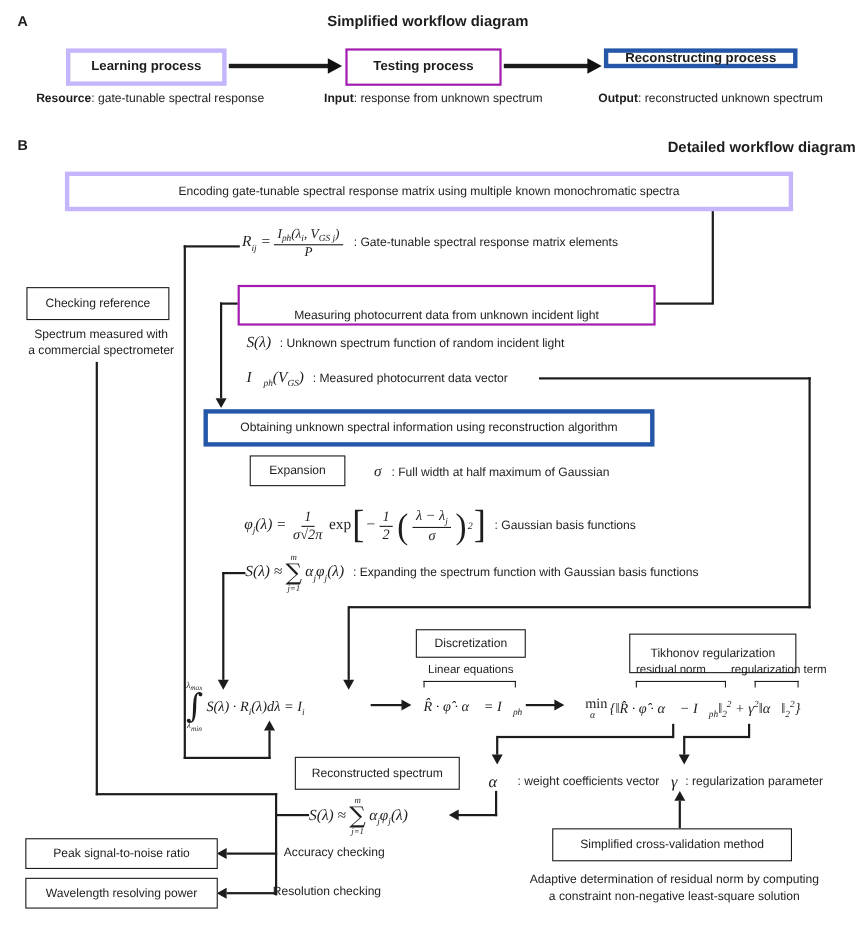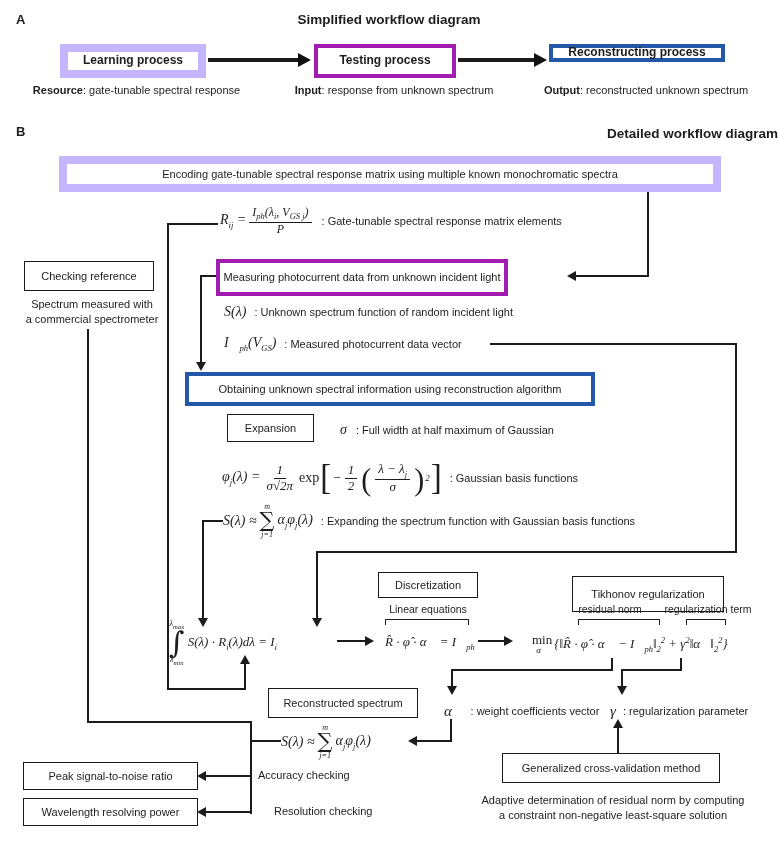--- a/index.html
+++ b/index.html
@@ -3,22 +3,22 @@
 <meta charset="utf-8">
 <style>
   html,body{margin:0;padding:0;background:#fff;}
   #fig{position:relative;width:778px;height:848px;background:#fff;overflow:hidden;
        font-family:"Liberation Sans",sans-serif;color:#1d1d1d;font-size:11px;}
   .abs{position:absolute;}
   .ttl{position:absolute;left:0;width:778px;text-align:center;font-weight:bold;font-size:13.5px;}
   .plbl{position:absolute;font-weight:bold;font-size:13px;}
   .box{position:absolute;display:flex;align-items:center;justify-content:center;
        text-align:center;background:#fff;box-sizing:border-box;line-height:1.15;}
-  .g{border:8px solid #c4b5fd;}
-  .r{border:4px solid #a21caf;}
+  .g{border:4px solid #c4b5fd;}
+  .r{border:2px solid #a21caf;}
   .b{border:4px solid #2457a8;}
   .k{border:1.6px solid #1a1a1a;}
   .bold{font-weight:bold;font-size:12px;}
   .hl{position:absolute;background:#1c1c1c;height:2px;}
   .vl{position:absolute;background:#1c1c1c;width:2px;}
   .ah{position:absolute;width:0;height:0;}
   .ah.r2{border-top:5px solid transparent;border-bottom:5px solid transparent;border-left:9px solid #1c1c1c;}
   .ah.l2{border-top:5px solid transparent;border-bottom:5px solid transparent;border-right:9px solid #1c1c1c;}
   .ah.d2{border-left:5px solid transparent;border-right:5px solid transparent;border-top:9px solid #1c1c1c;}
   .ah.u2{border-left:5px solid transparent;border-right:5px solid transparent;border-bottom:9px solid #1c1c1c;}
@@ -112,21 +112,21 @@
   </div>
   <div class="note" style="left:8px;top:297px;width:168px;">
     <span style="display:block;">Spectrum measured with</span>
     <span style="display:block;">a commercial spectrometer</span>
   </div>
   <div class="vl" style="left:87px;top:329px;height:394px;"></div>
   <div class="hl" style="left:87px;top:721px;width:165px;"></div>
   <div class="vl" style="left:250px;top:721px;height:93px;"></div>
   <div class="hl" style="left:250px;top:740px;width:31px;"></div>
 
-  <div class="box r" style="left:216px;top:259px;width:292px;height:37px;">
+  <div class="box r" style="left:216px;top:259px;width:380px;height:37px;align-items:flex-end;">
     <span>Measuring photocurrent data from unknown incident light</span>
   </div>
 
   <div class="hl" style="left:200px;top:275px;width:16px;"></div>
   <div class="vl" style="left:200px;top:275px;height:87px;"></div>
   <div class="ah d2" style="left:196px;top:362px;"></div>
 
   <div class="row" style="left:224px;top:300px;height:24px;">
     <span class="math">S(λ)</span>
     <span class="cap" style="margin-left:8px;">: Unknown spectrum function of random incident light</span>
@@ -273,25 +273,25 @@
   <div class="hl" style="left:206px;top:811px;width:46px;"></div>
   <div class="ah l2" style="left:197px;top:807px;"></div>
 
   <div class="box k" style="left:23px;top:762px;width:175px;height:28px;">
     <span>Peak signal-to-noise ratio</span>
   </div>
   <div class="box k" style="left:23px;top:798px;width:175px;height:28px;">
     <span>Wavelength resolving power</span>
   </div>
   <div class="abs" style="left:258px;top:769px;">Accuracy checking</div>
-  <div class="abs" style="left:274px;top:805px;">Resolution checking</div>
+  <div class="abs" style="left:248px;top:805px;">Resolution checking</div>
 
   <div class="vl" style="left:617px;top:728px;height:25px;"></div>
   <div class="ah u2" style="left:613px;top:719px;"></div>
   <div class="box k" style="left:502px;top:753px;width:218px;height:30px;">
-    <span>Generalized cross-validation method</span>
+    <span>Simplified cross-validation method</span>
   </div>
   <div class="note" style="left:440px;top:793px;width:346px;">
     <span style="display:block;">Adaptive determination of residual norm by computing</span>
     <span style="display:block;">a constraint non-negative least-square solution</span>
   </div>
 
 </div>
 
 </body></html>

